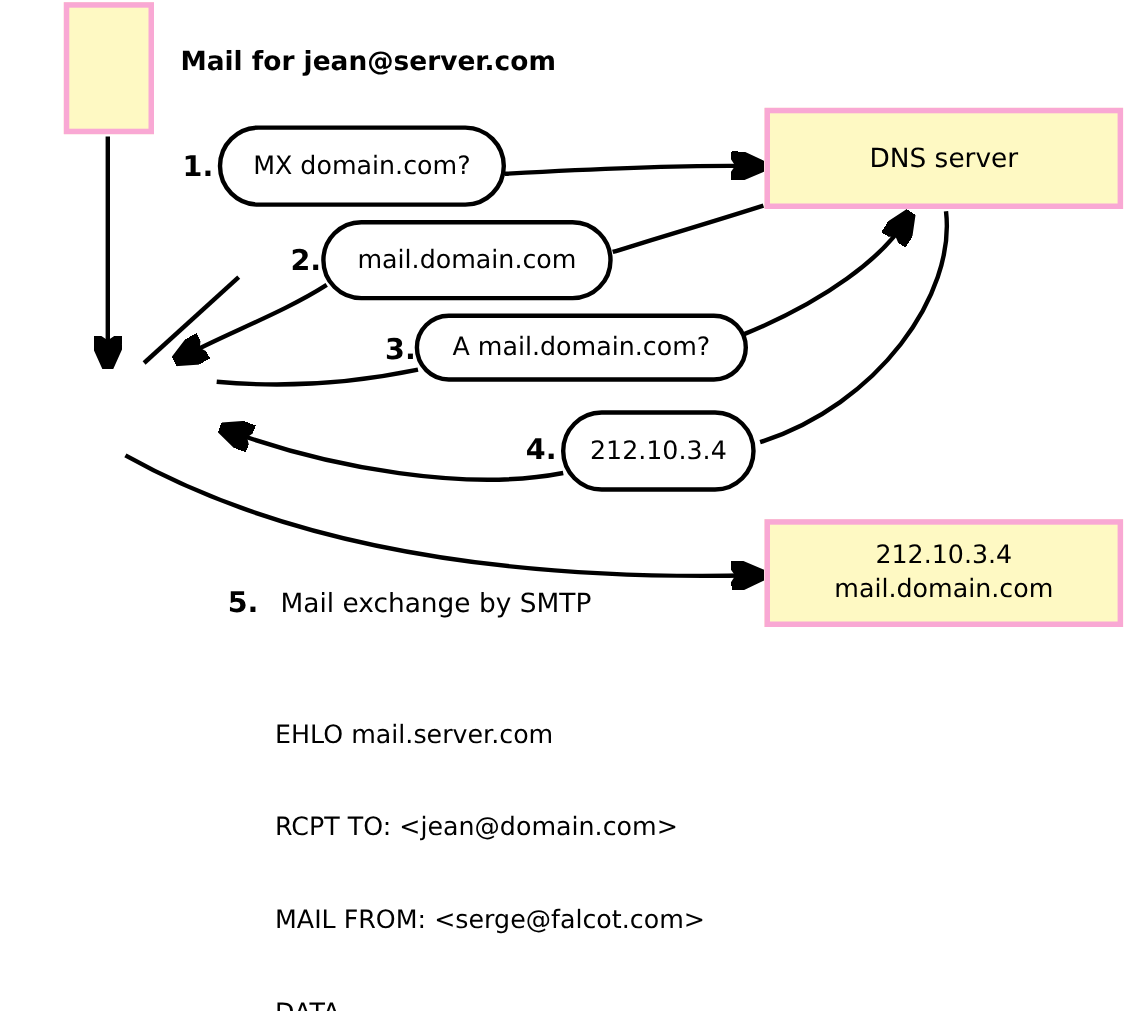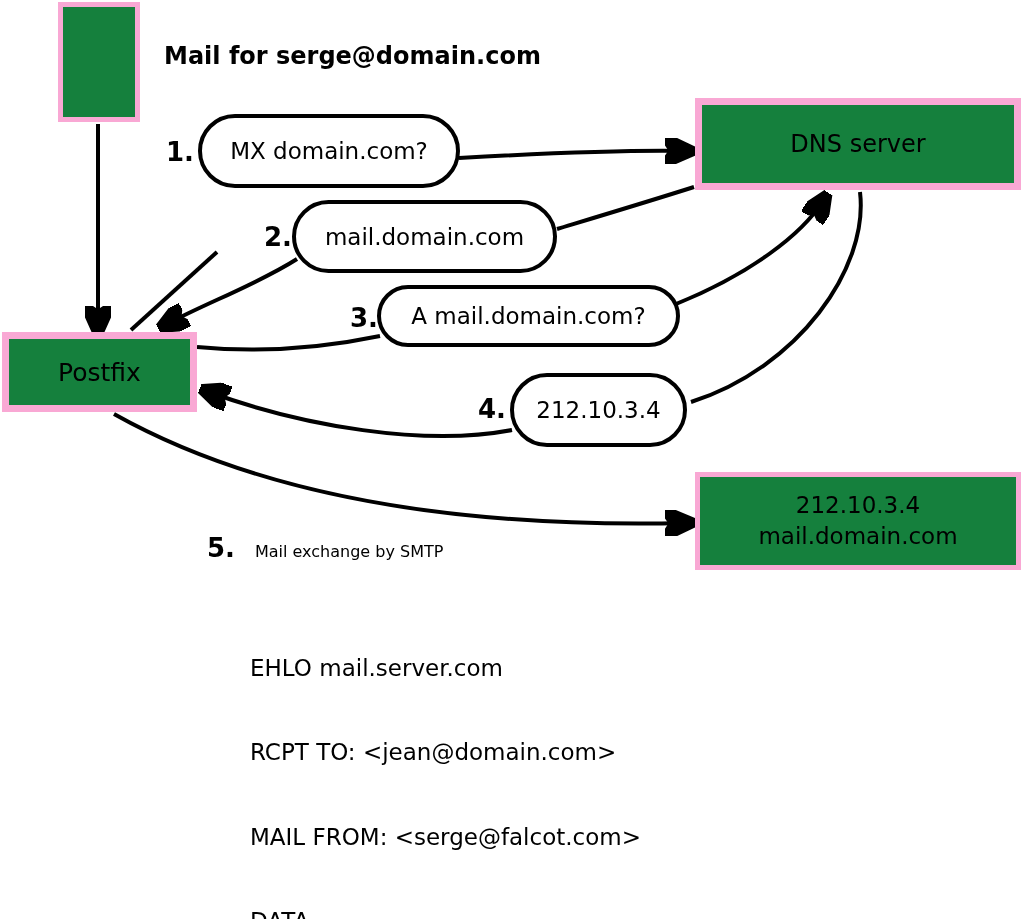--- a/index.html
+++ b/index.html
@@ -8,21 +8,21 @@
     width:1024px;height:919px;
     background:#ffffff;
     font-family:"DejaVu Sans","Liberation Sans",sans-serif;
     color:#000;
     overflow:hidden;
   }
   .connector-layer{position:absolute;left:0;top:0;width:1024px;height:919px;}
   .connector-layer path{fill:none;stroke:#000;stroke-width:4;}
   .rect-node{
     position:absolute;box-sizing:border-box;
-    background:#15803d;border:7px solid #f9a8d4;
+    background:#fef9c3;border:5px solid #f9a8d4;
     display:flex;align-items:center;justify-content:center;
     font-size:24px;text-align:center;
   }
   .mail-rect{left:58px;top:2px;width:82px;height:120px;border-width:5px;}
   .postfix-node{left:2px;top:332px;width:195px;height:80px;font-size:25px;}
   .dns-node{left:695px;top:98px;width:326px;height:92px;}
   .mailserver-node{left:695px;top:472px;width:326px;height:98px;border-width:5px;
     flex-direction:column;font-size:23px;line-height:31px;}
   .pill{
     position:absolute;box-sizing:border-box;
@@ -43,21 +43,21 @@
   .num-4{left:478px;top:394px;}
   .diagram-title{
     position:absolute;left:164px;top:42px;
     font-size:24px;font-weight:bold;white-space:nowrap;
   }
   .step5-row{
     position:absolute;left:207px;top:533px;
     display:flex;align-items:baseline;gap:20px;white-space:nowrap;
   }
   .step5-row .n{font-weight:bold;font-size:26px;}
-  .step5-row .t{font-size:16px;}
+  .step5-row .t{font-size:24px;}
   .smtp-block{
     position:absolute;left:250px;top:600px;
     font-size:23px;white-space:pre;
   }
   .smtp-line{height:32.4px;line-height:32.4px;}
 </style>
 </head>
 <body>
 
 <div class="canvas">
@@ -75,25 +75,22 @@
     <path d="M297,259 C258,284 206,303 167,324" marker-end="url(#arrowhead)"></path>
     <path d="M197,347 C272,354 332,346 380,336"></path>
     <path d="M676,304 C752,273 802,234 823,201" marker-end="url(#arrowhead)"></path>
     <path d="M860,192 C869,268 798,368 691,402"></path>
     <path d="M512,430 C425,447 302,426 209,392" marker-end="url(#arrowhead)"></path>
     <path d="M114,414 C262,497 462,528 685,523" marker-end="url(#arrowhead)"></path>
   </svg>
 
   <div class="rect-node mail-rect"></div>
 
-  <div class="diagram-title">Mail for serge@domain.com</div>
+  <div class="diagram-title">Mail for jean@server.com</div>
 
-  <div class="rect-node postfix-node">
-    <span>Postfix</span>
-  </div>
 
   <div class="rect-node dns-node">
     <span>DNS server</span>
   </div>
 
   <div class="rect-node mailserver-node">
     <div>212.10.3.4</div>
     <div>mail.domain.com</div>
   </div>
 

